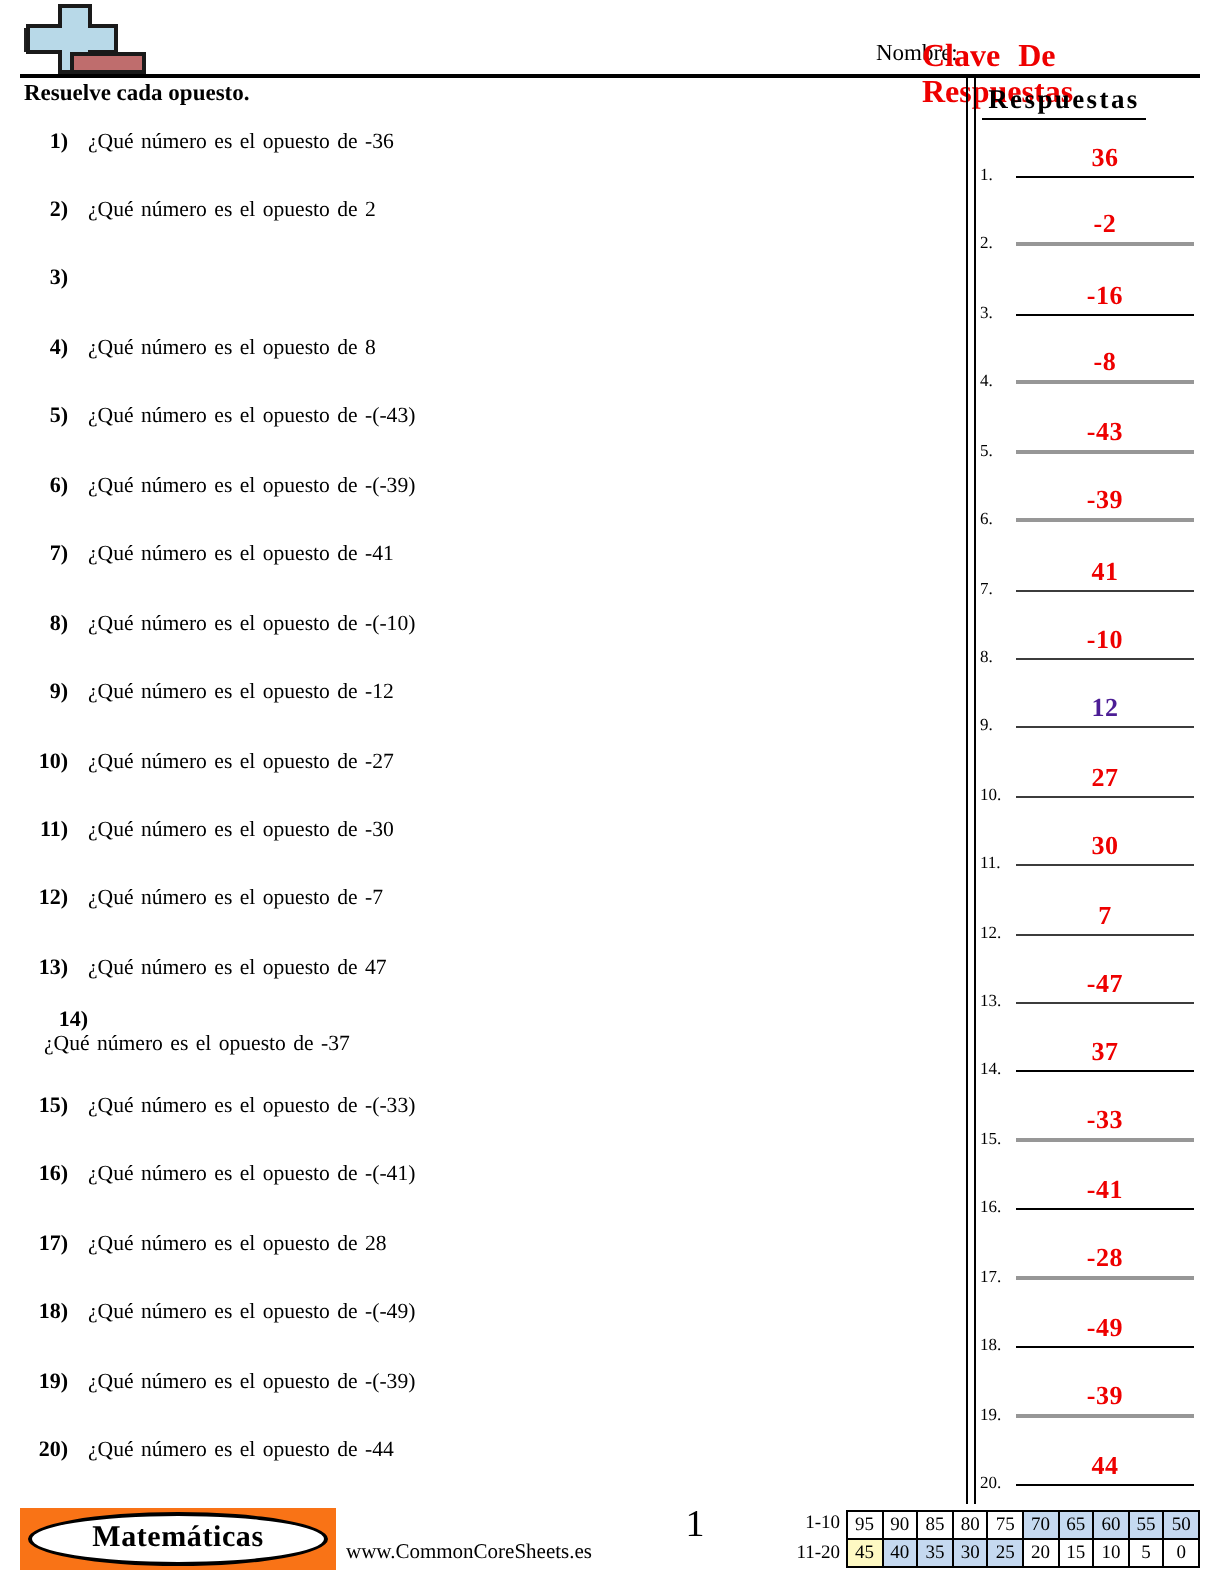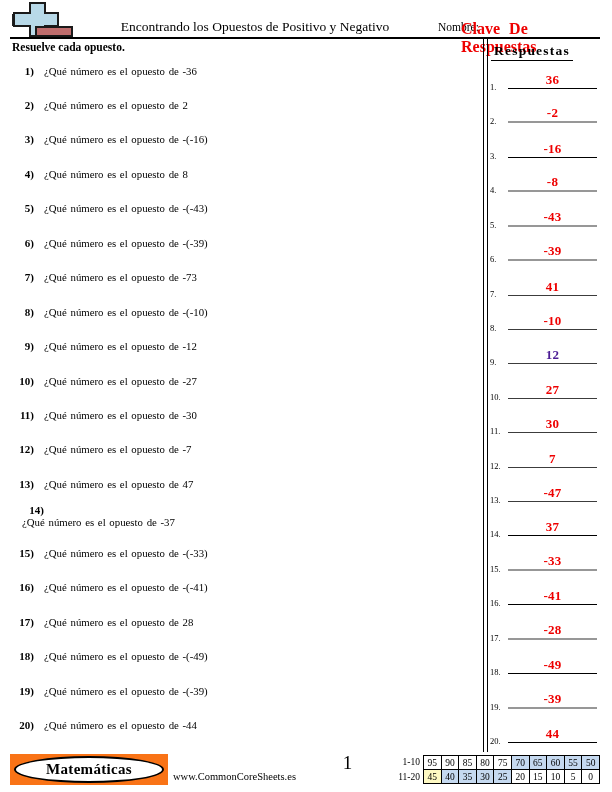--- a/index.html
+++ b/index.html
@@ -58,21 +58,20 @@
 
 <div class="page">
 
   <svg class="logo-svg" width="76" height="38" viewBox="0 0 76 38">
     <rect x="4" y="13" width="5" height="12" fill="#222"></rect>
     <rect x="23" y="31" width="7" height="5" fill="#222"></rect>
     <path d="M22,2 L37,2 L37,12 L50,12 L50,25 L37,25 L37,35 L22,35 L22,25 L6,25 L6,12 L22,12 Z" stroke-width="2" fill="#b8d9e8" stroke="#1a1a1a"></path>
     <rect x="28" y="26" width="36" height="9" stroke-width="2" fill="#bf6d6d" stroke="#1a1a1a"></rect>
   </svg>
 
-  <div class="title">Encontrando los Opuestos de Positivo y Negativo</div>
   <div class="name-label">Nombre:</div>
   <div class="name-value" style="color: rgb(238, 0, 0);">Clave De Respuestas</div>
   <div class="hdr-line"></div>
 
   <div class="instructions">Resuelve cada opuesto.</div>
 
   <div class="divider"></div>
 
   <div class="ans-header-wrap">
     <span class="ans-header">Respuestas</span>
@@ -82,37 +81,36 @@
       <div class="q-row" style="top: 64.5px;">
         <span class="q-num">1)</span>
         <span class="q-text">¿Qué número es el opuesto de -36</span>
       </div>
       <div class="q-row" style="top: 98.95px;">
         <span class="q-num">2)</span>
         <span class="q-text">¿Qué número es el opuesto de 2</span>
       </div>
       <div class="q-row" style="top: 133.4px;">
         <span class="q-num">3)</span>
-        <span class="q-text">¿Qué número es el opuesto de -(-16)</span>
       </div>
       <div class="q-row" style="top: 167.85px;">
         <span class="q-num">4)</span>
         <span class="q-text">¿Qué número es el opuesto de 8</span>
       </div>
       <div class="q-row" style="top: 202.3px;">
         <span class="q-num">5)</span>
         <span class="q-text">¿Qué número es el opuesto de -(-43)</span>
       </div>
       <div class="q-row" style="top: 236.75px;">
         <span class="q-num">6)</span>
         <span class="q-text">¿Qué número es el opuesto de -(-39)</span>
       </div>
       <div class="q-row" style="top: 271.2px;">
         <span class="q-num">7)</span>
-        <span class="q-text">¿Qué número es el opuesto de -73</span>
+        <span class="q-text">¿Qué número es el opuesto de -41</span>
       </div>
       <div class="q-row" style="top: 305.65px;">
         <span class="q-num">8)</span>
         <span class="q-text">¿Qué número es el opuesto de -(-10)</span>
       </div>
       <div class="q-row" style="top: 340.1px;">
         <span class="q-num">9)</span>
         <span class="q-text">¿Qué número es el opuesto de -12</span>
       </div>
       <div class="q-row" style="top: 374.55px;">

